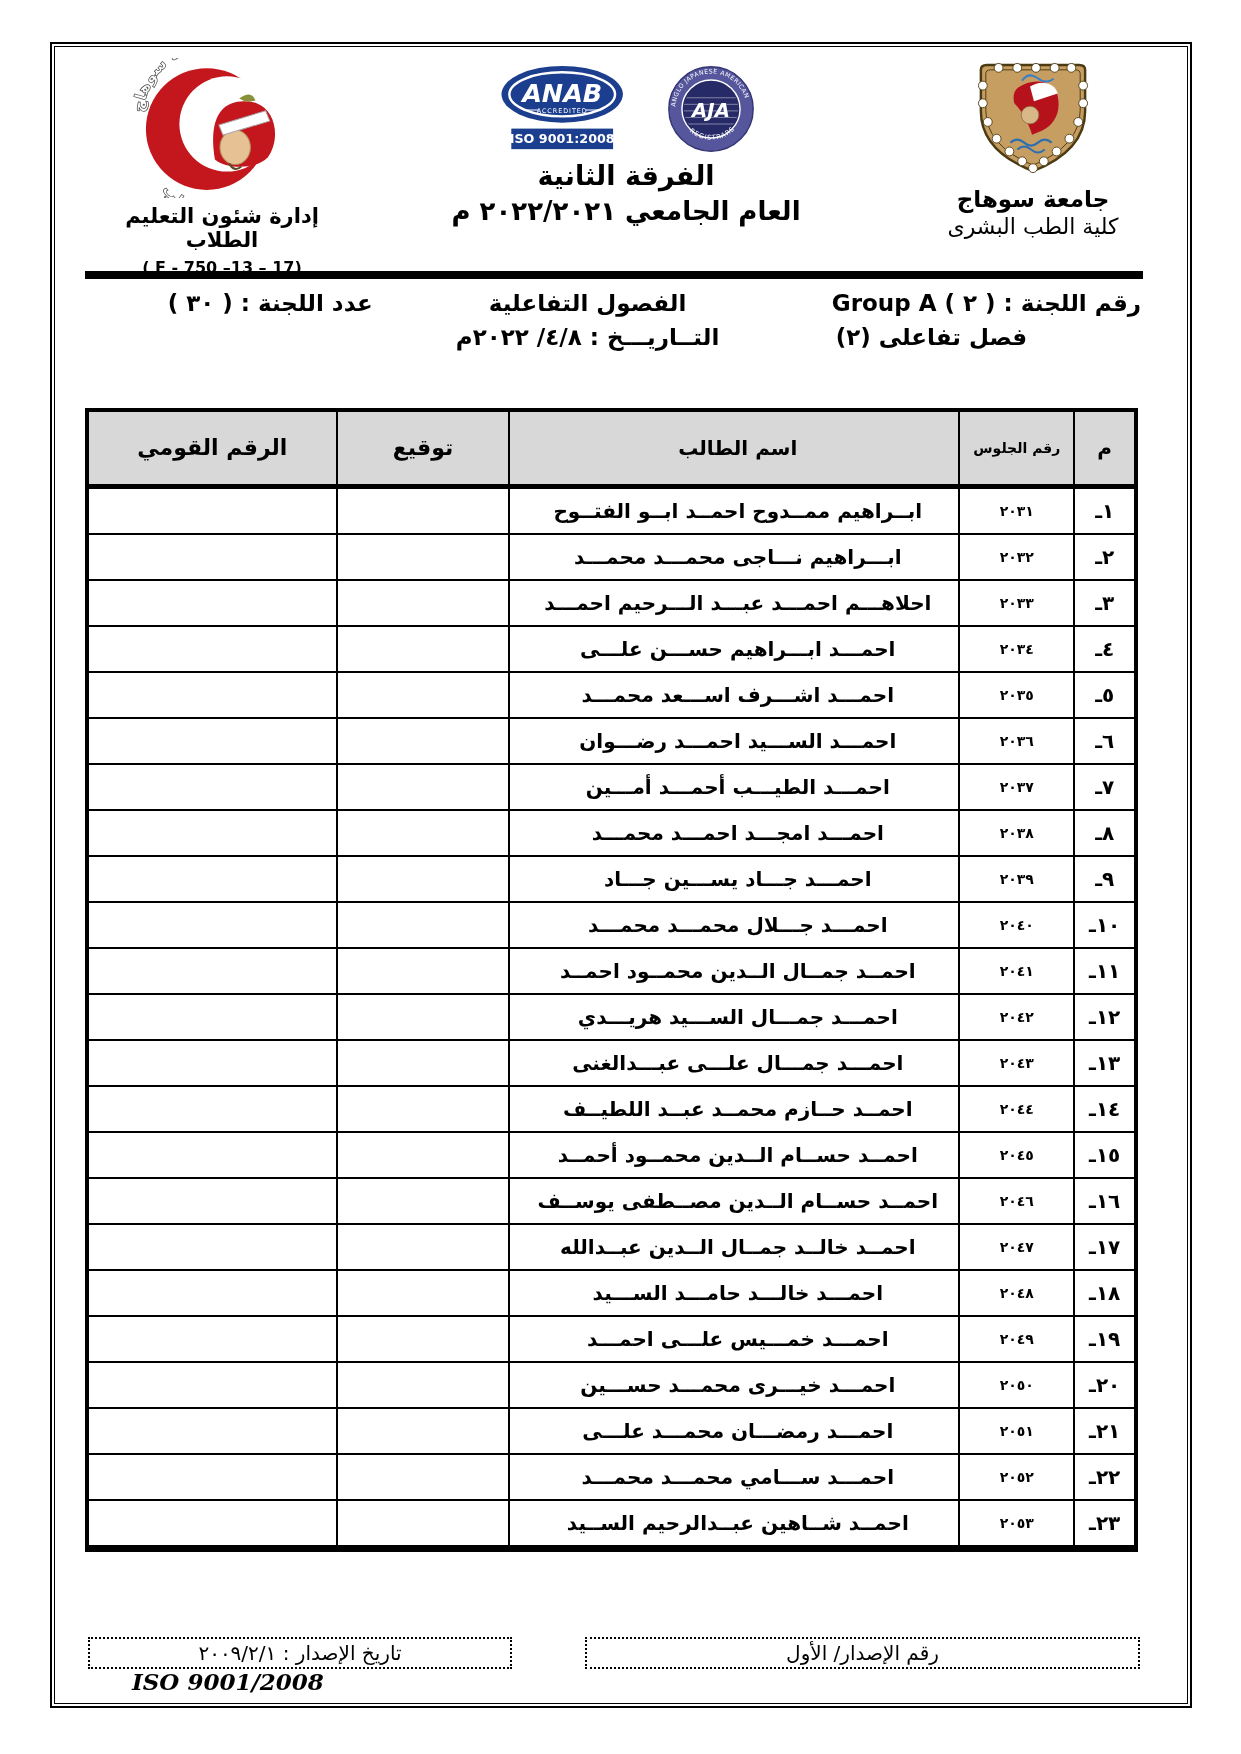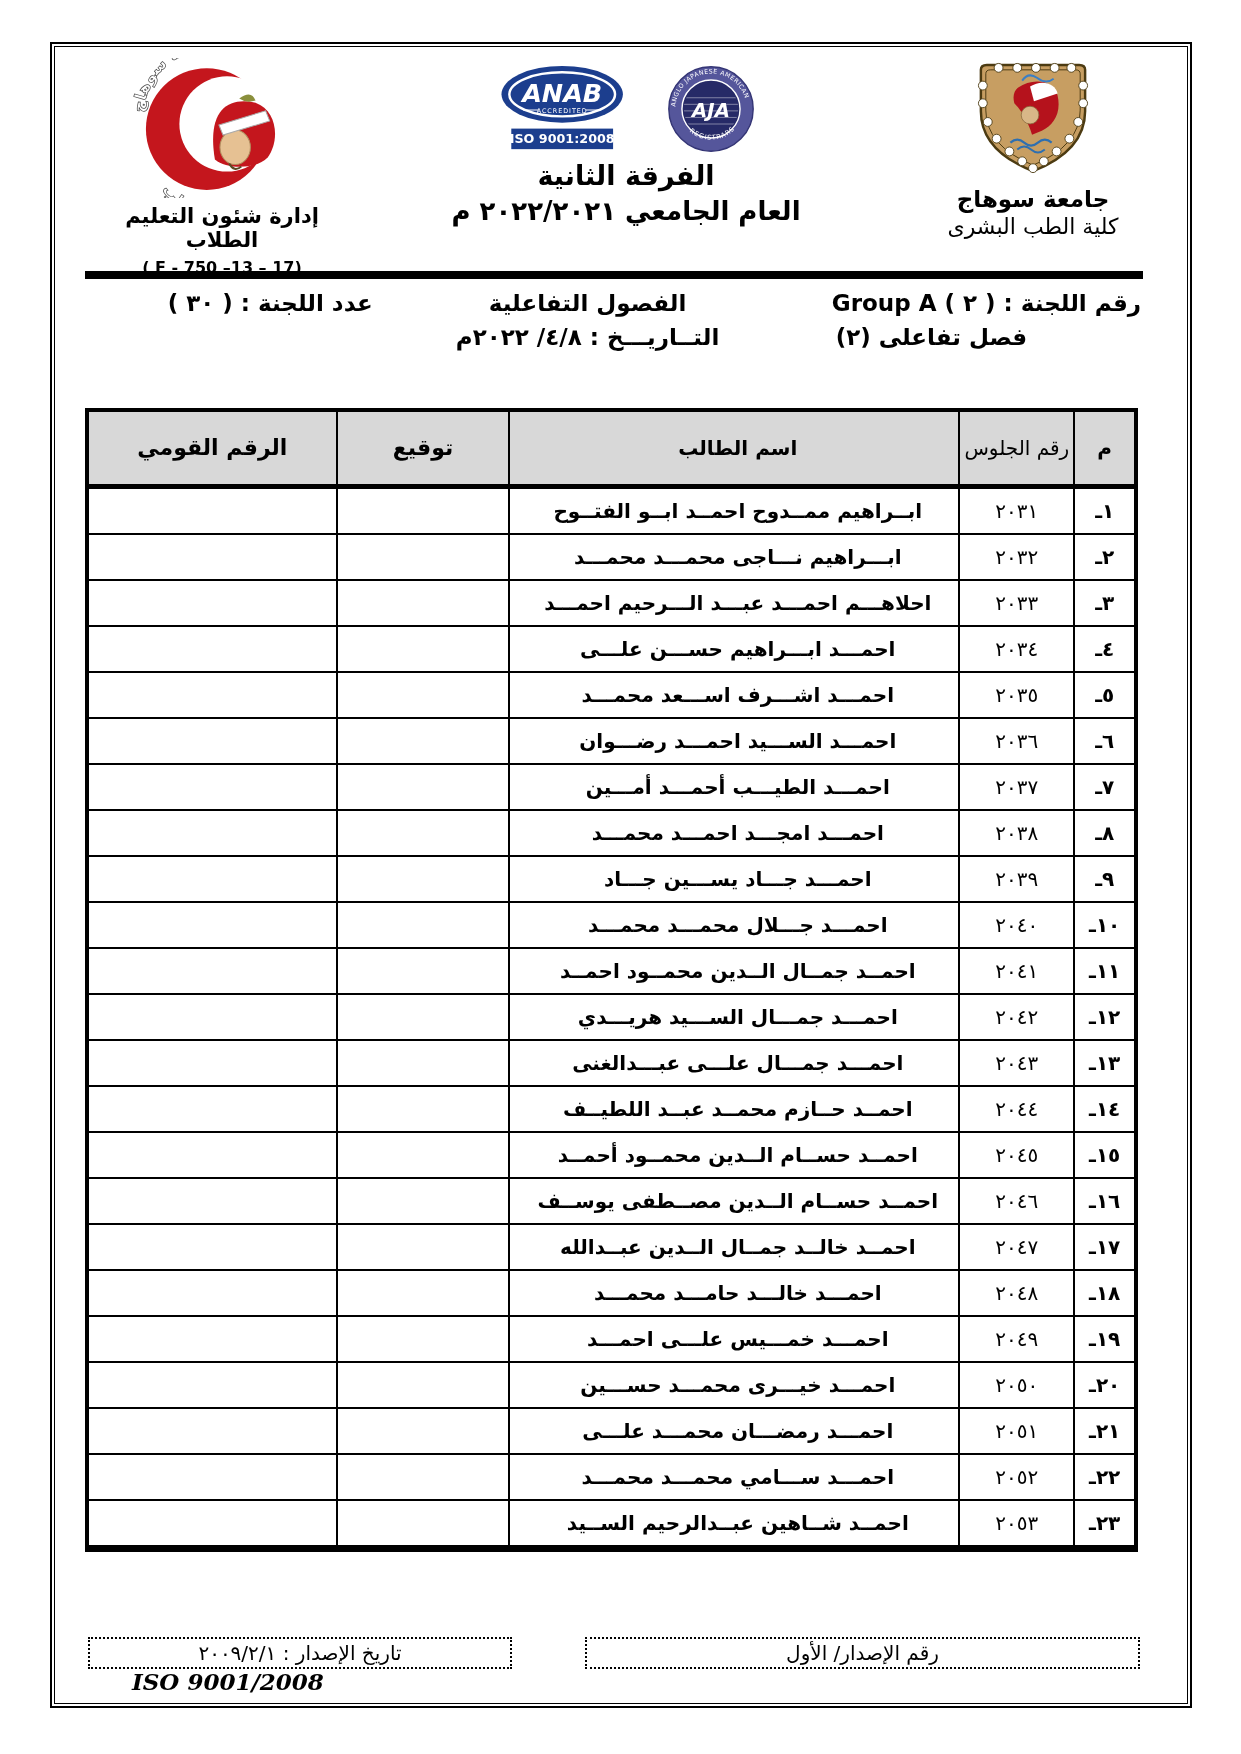--- a/index.html
+++ b/index.html
@@ -28,21 +28,21 @@
   .i-l{text-align:center;}
 
   
   .table-wrap{position:absolute;left:85px;top:408px;}
   table{border-collapse:collapse;table-layout:fixed;width:1053px;direction:rtl;background:#fff;}
   table{border:4px solid #000;border-bottom:7px solid #000;}
   th,td{border:2px solid #000;padding:0 3px;overflow:hidden;}
   thead th{background:#d8d8d8;height:72px;font-size:22px;font-weight:bold;border-bottom:5px solid #000;line-height:1.2;}
   tbody td{height:44px;}
   .c-index{width:60px;font-size:20px;font-weight:bold;text-align:center;}
-  .c-seat{width:112px;font-size:20px;font-weight:normal;text-align:center;letter-spacing:3px;}
+  .c-seat{width:112px;font-size:14px;font-weight:bold;text-align:center;letter-spacing:3px;}
   .c-name{width:438px;font-size:20px;font-weight:bold;text-align:center;white-space:nowrap;padding-left:10px;}
   .c-sig{width:168px;}
   .c-nid{width:243px;}
 
   
   .f-right{position:absolute;left:585px;top:1637px;width:551px;height:28px;border:2px dotted #000;
            text-align:center;font-size:20px;line-height:28px;direction:rtl;}
   .f-left{position:absolute;left:88px;top:1637px;width:420px;height:28px;border:2px dotted #000;
           text-align:center;font-size:20px;line-height:28px;direction:rtl;}
   .f-iso{position:absolute;left:132px;top:1668px;font-family:"DejaVu Serif",serif;
@@ -301,21 +301,21 @@
         <tr>
           <td class="c-index">١٧ـ</td>
           <td class="c-seat">٢٠٤٧</td>
           <td class="c-name">احمــد خالــد جمــال الــدين عبــدالله</td>
           <td class="c-sig"></td>
           <td class="c-nid"></td>
         </tr>
         <tr>
           <td class="c-index">١٨ـ</td>
           <td class="c-seat">٢٠٤٨</td>
-          <td class="c-name">احمـــد خالـــد حامـــد محمـــد</td>
+          <td class="c-name">احمـــد خالـــد حامـــد الســـيد</td>
           <td class="c-sig"></td>
           <td class="c-nid"></td>
         </tr>
         <tr>
           <td class="c-index">١٩ـ</td>
           <td class="c-seat">٢٠٤٩</td>
           <td class="c-name">احمـــد خمـــيس علـــى احمـــد</td>
           <td class="c-sig"></td>
           <td class="c-nid"></td>
         </tr>

